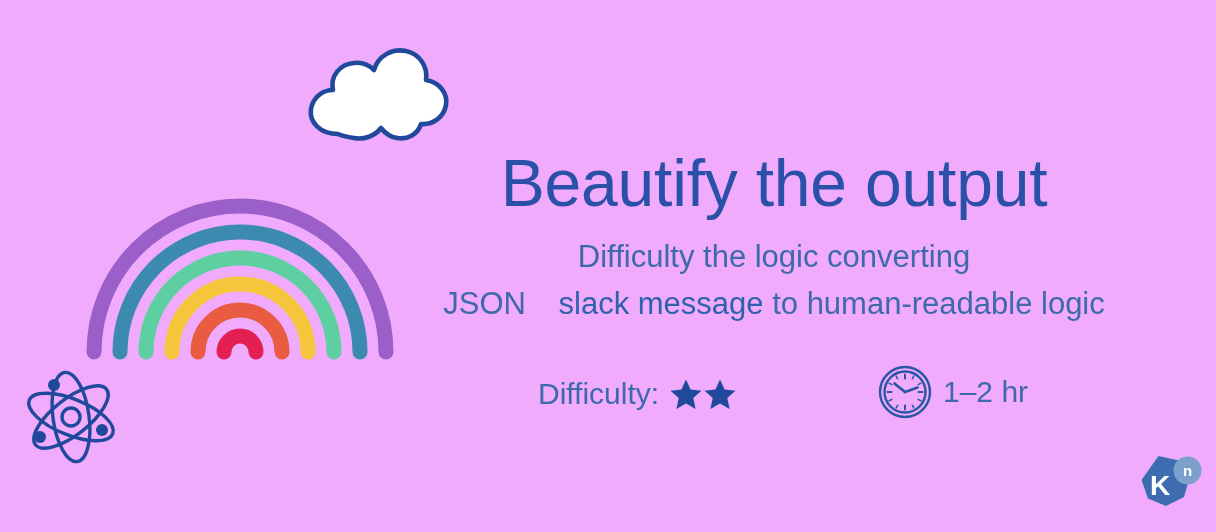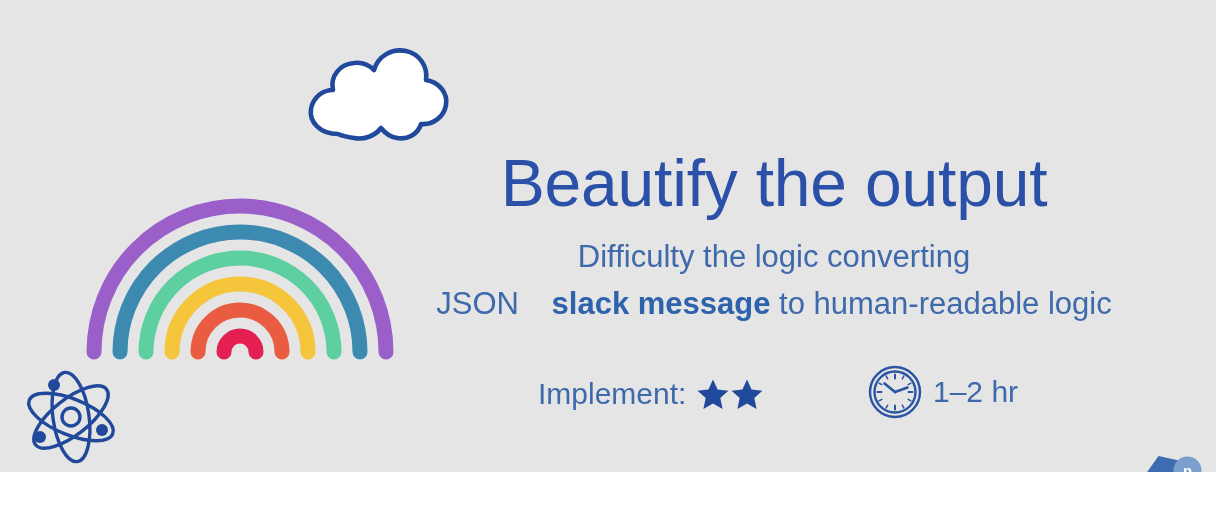--- a/index.html
+++ b/index.html
@@ -7,22 +7,22 @@
     padding: 0;
     background: #ffffff;
   }
   body {
     font-family: "Liberation Sans", sans-serif;
     -webkit-font-smoothing: antialiased;
   }
   #card {
     position: relative;
     width: 1216px;
-    height: 472px;
-    background: #e5e5e5;
+    height: 532px;
+    background: #f0abfc;
     overflow: hidden;
   }
 
   
   #cloud-art {
     position: absolute;
     left: 300px;
     top: 38px;
     width: 155px;
     height: 105px;
@@ -64,41 +64,41 @@
     font-size: 31px;
     line-height: 1.5;
     font-weight: 400;
     color: #3e69ab;
     white-space: nowrap;
   }
   #subtitle-block {
     margin-top: 18px;
   }
   .subtitle-strong {
-    font-weight: 700;
+    font-weight: 400;
     color: #2f62ac;
     margin-left: 24px;
   }
 
   
   #meta-row {
     position: absolute;
     left: 418px;
     top: 368px;
     width: 712px;
     height: 60px;
   }
   .meta-group {
     position: absolute;
     display: flex;
     align-items: center;
     height: 48px;
   }
   #difficulty-group { left: 120px; top: 2px; }
-  #duration-group   { left: 450px; top: 0px; }
+  #duration-group   { left: 460px; top: 0px; }
 
   .meta-label {
     font-size: 30px;
     color: #3e69ab;
     white-space: nowrap;
   }
   #difficulty-stars {
     display: flex;
     align-items: center;
     margin-left: 10px;
@@ -173,21 +173,21 @@
       <div class="subtitle-line">Difficulty the logic converting</div>
       <div class="subtitle-line">
         <span>JSON </span><span class="subtitle-strong">slack message</span><span> to human-readable logic</span>
       </div>
     </div>
   </div>
 
   <div id="meta-row">
 
     <div class="meta-group" id="difficulty-group">
-      <span class="meta-label">Implement:</span>
+      <span class="meta-label">Difficulty:</span>
       <span id="difficulty-stars">
         <svg width="34" height="33" viewBox="0 0 34 33" aria-hidden="true">
           <path d="M17 1.6 L21.6 11.5 L32.4 12.7 L24.3 20.1 L26.6 31 L17 25.5 L7.4 31 L9.7 20.1 L1.6 12.7 L12.4 11.5 Z" fill="#21499b"></path>
         </svg>
         <svg width="34" height="33" viewBox="0 0 34 33" aria-hidden="true">
           <path d="M17 1.6 L21.6 11.5 L32.4 12.7 L24.3 20.1 L26.6 31 L17 25.5 L7.4 31 L9.7 20.1 L1.6 12.7 L12.4 11.5 Z" fill="#21499b"></path>
         </svg>
       </span>
     </div>
 

